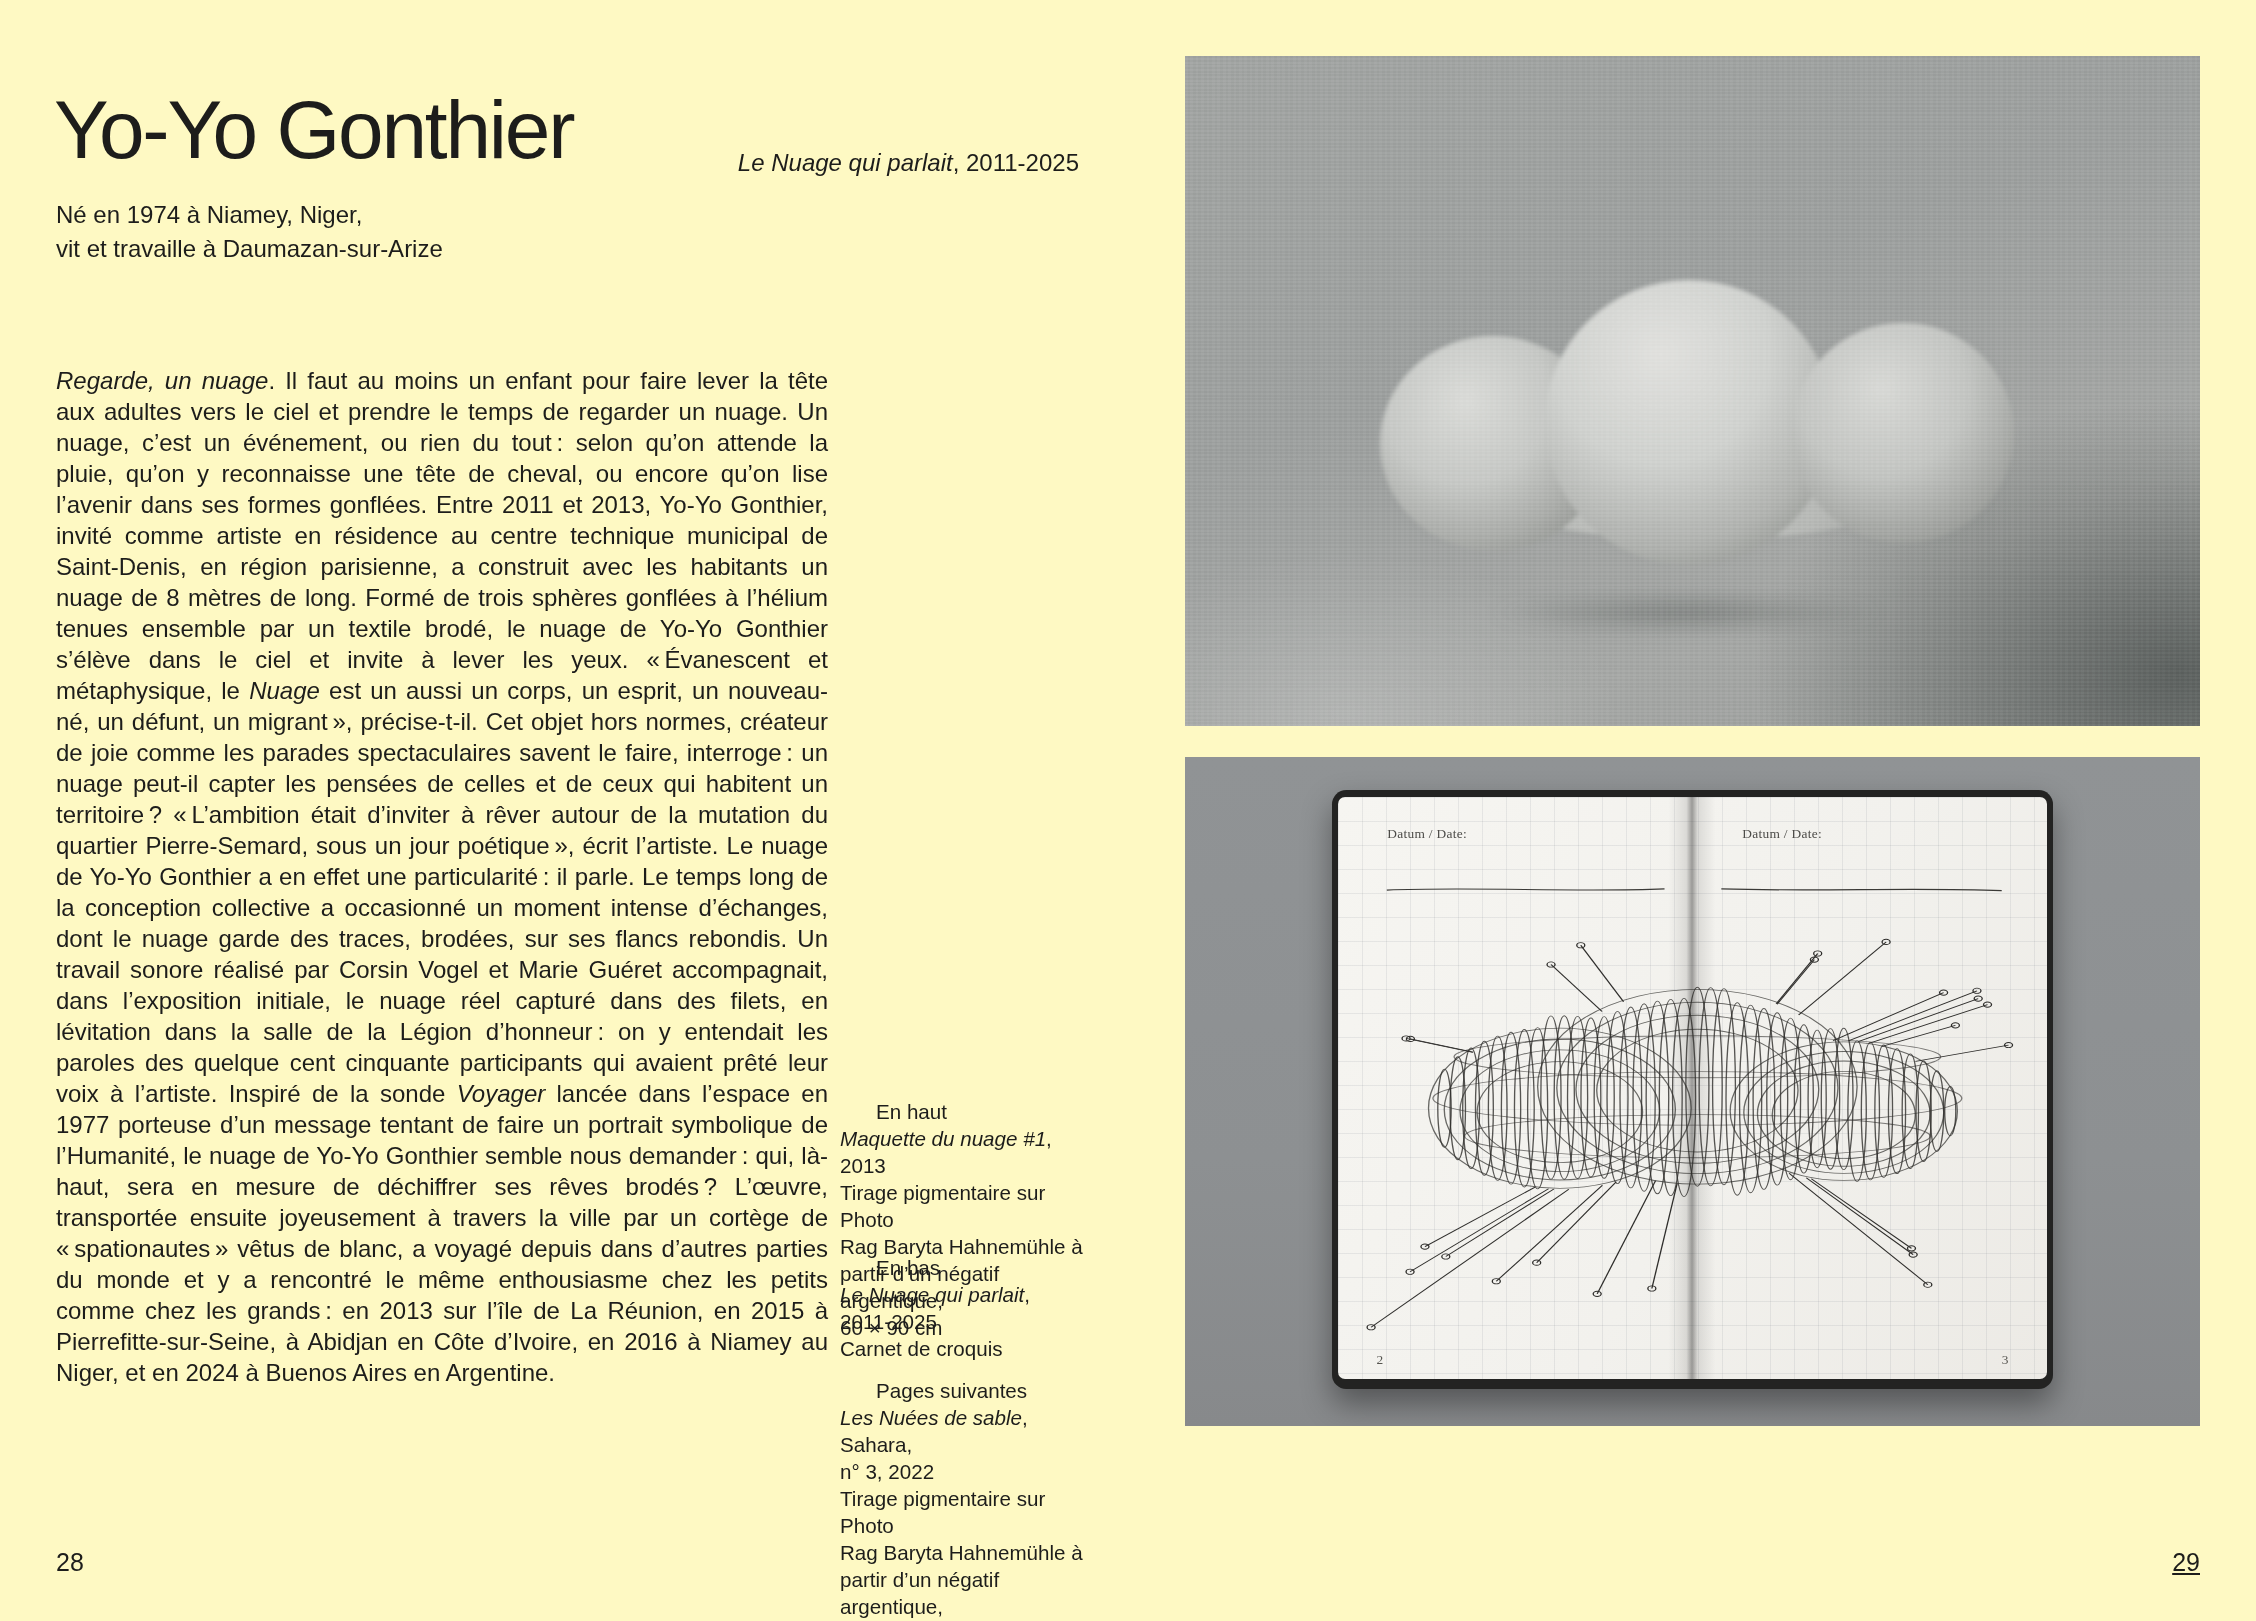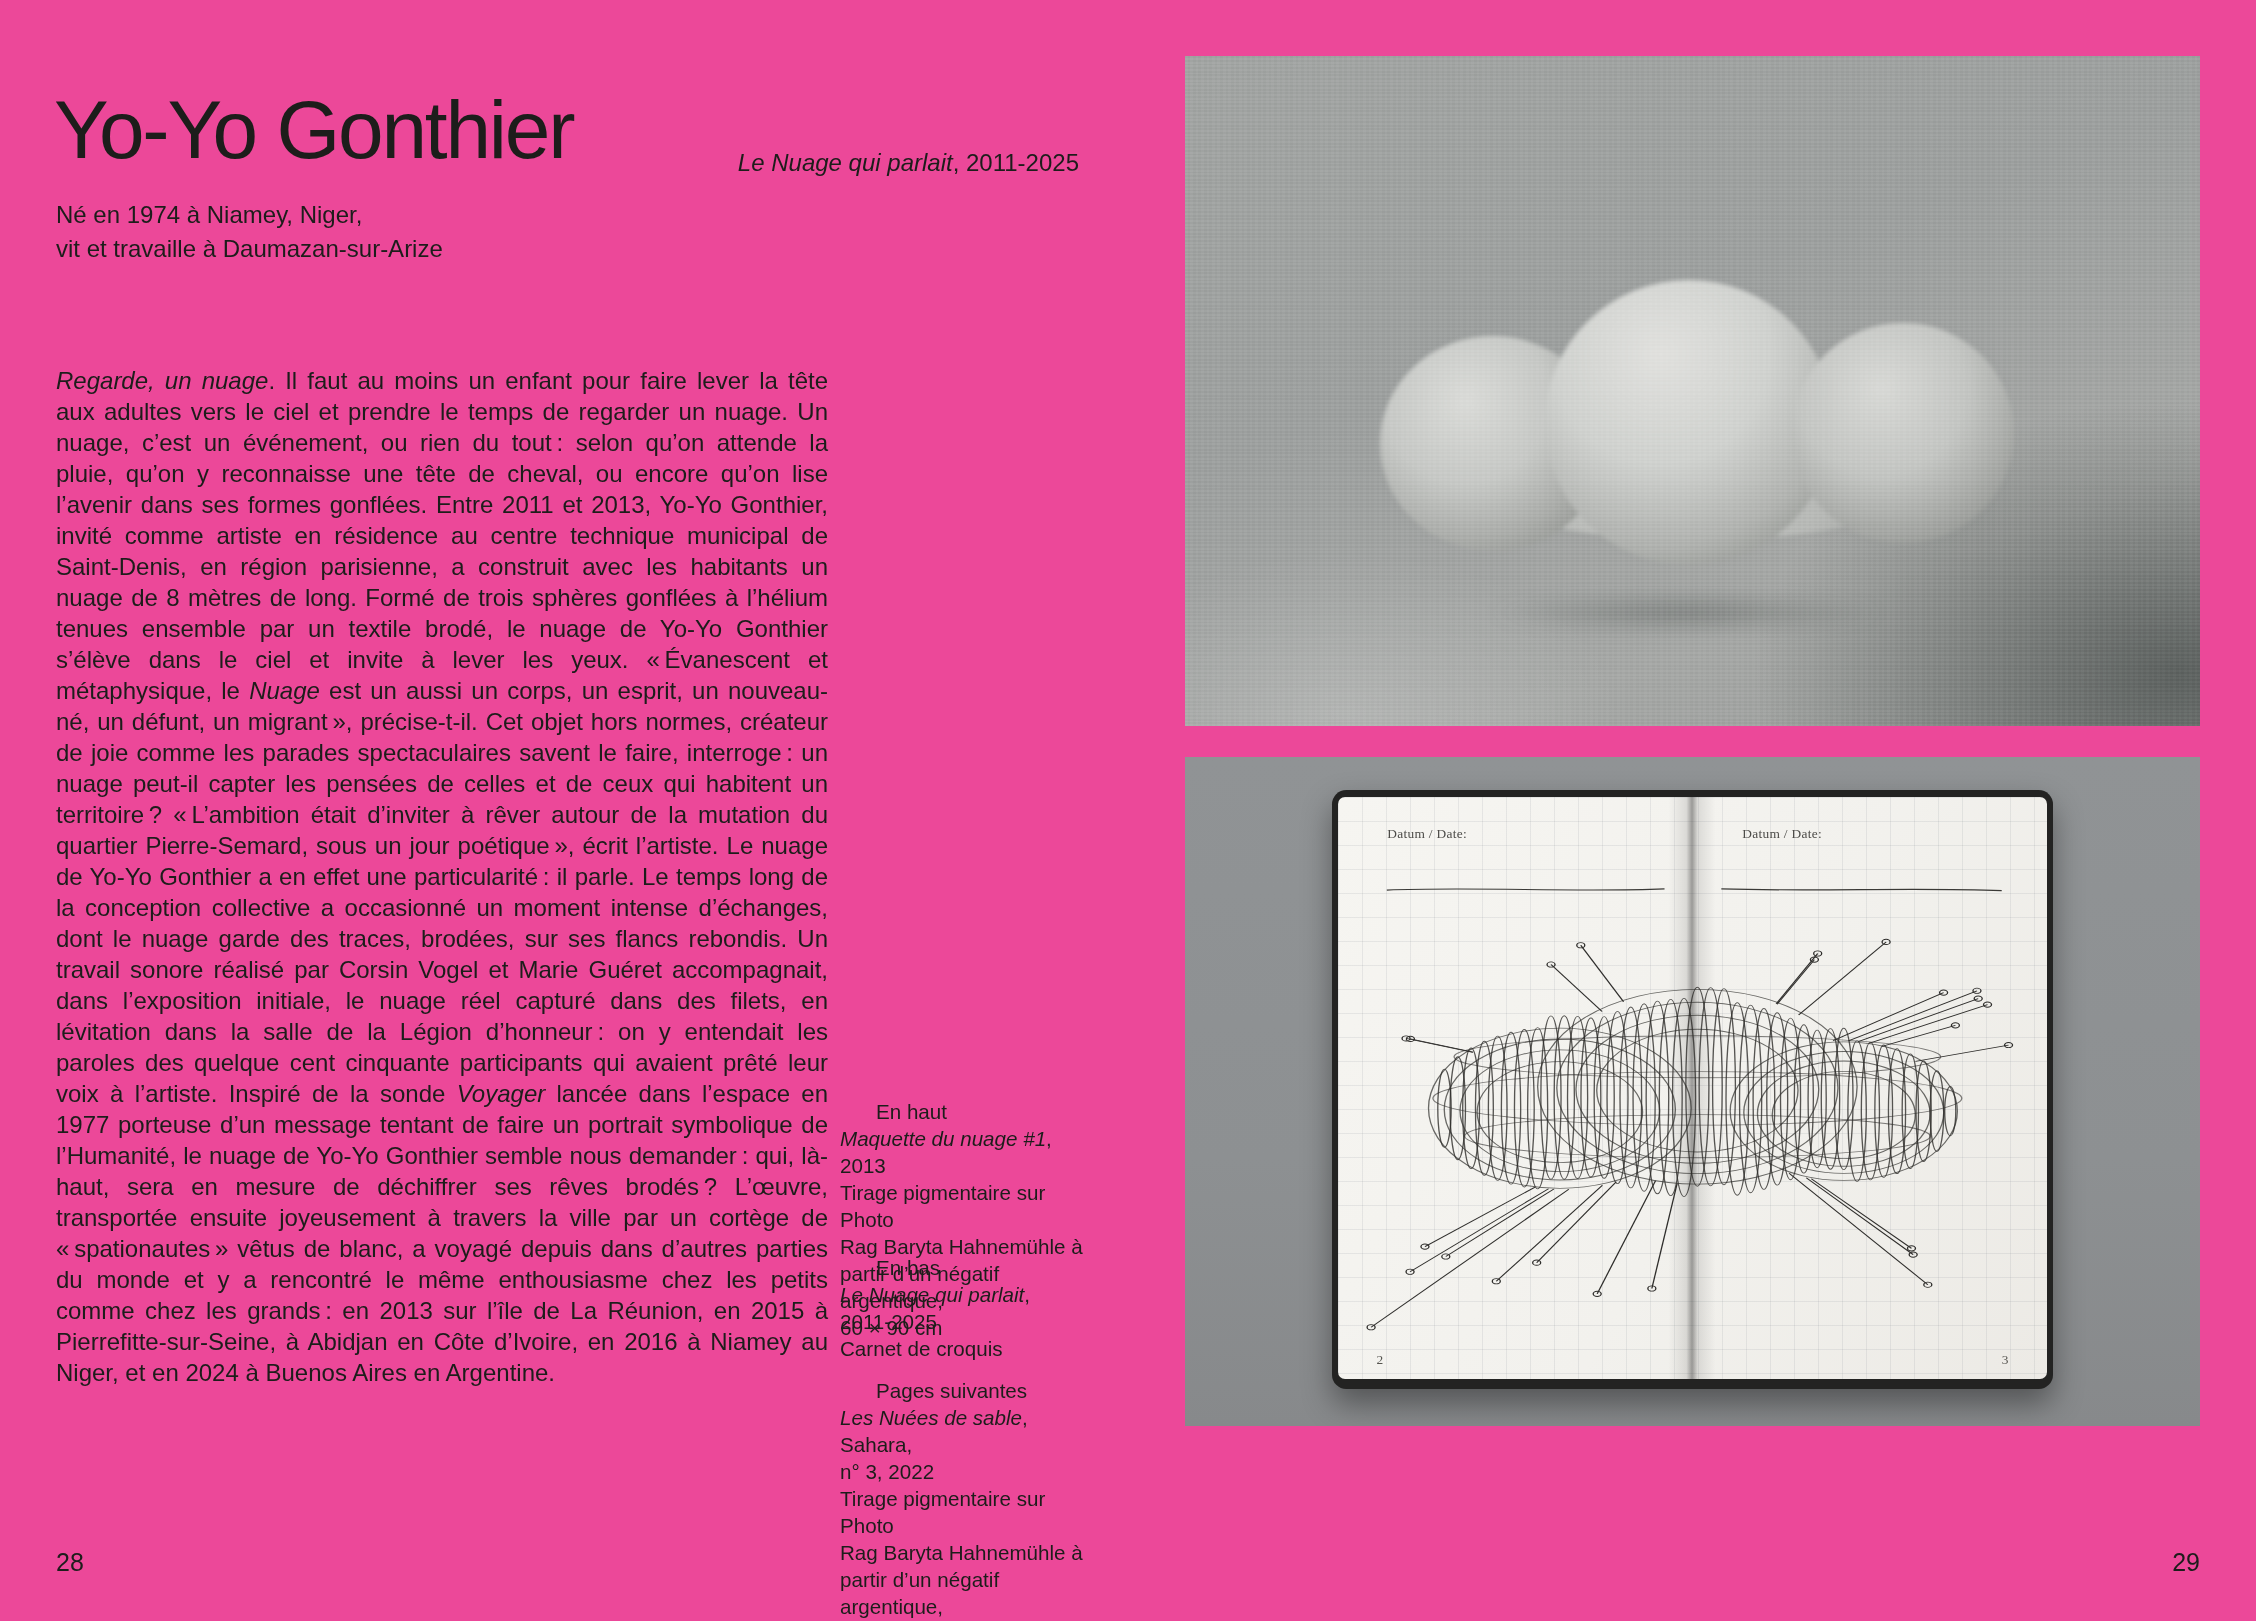--- a/index.html
+++ b/index.html
@@ -1,17 +1,17 @@
 <!DOCTYPE html>
 <html style="font-size:14.3px"><head>
 <meta charset="utf-8">
 <style>
   html,body{margin:0;padding:0;background:#ffffff;}
   #canvas{
-    position:relative;width:2257px;height:1622px;background:#ec4899;overflow:hidden;
+    position:relative;width:2257px;height:1622px;background:#fef9c3;overflow:hidden;
     font-family:"Liberation Sans",sans-serif;color:#1d1d1b;
     -webkit-font-smoothing:antialiased;
   }
   .prelines{white-space:pre-line;}
   .it{font-style:italic;}
 
   
   .title{
     position:absolute;left:54px;top:32px;
     font-size:82px;font-weight:500;letter-spacing:-2.2px;line-height:1.05;
@@ -35,21 +35,21 @@
   .caption{
     position:absolute;left:840px;width:262px;
     font-size:20.6px;line-height:27px;
   }
   .caption .pos{text-indent:36px;}
   .cap1{top:1098px;}
   .cap2{top:1254px;}
   .cap3{top:1377px;}
   .folio{position:absolute;font-size:25px;}
   .folio-left{left:56px;top:1548px;}
-  .folio-right{right:57px;top:1548px;text-align:right;}
+  .folio-right{right:57px;top:1548px;text-align:right;text-decoration:underline;}
 
   
   .photo-top{
     position:absolute;left:1185px;top:56px;width:1015px;height:670px;overflow:hidden;
     background:
       radial-gradient(60% 58% at 98% 92%, rgba(50,56,54,.58), rgba(50,56,54,0) 70%),
       radial-gradient(45% 40% at 16% 98%, rgba(255,255,255,.16), rgba(255,255,255,0) 60%),
       linear-gradient(160deg,#a2a5a3 0%,#9da09f 40%,#a6a8a6 75%,#989b99 100%);
   }
   .grain{

